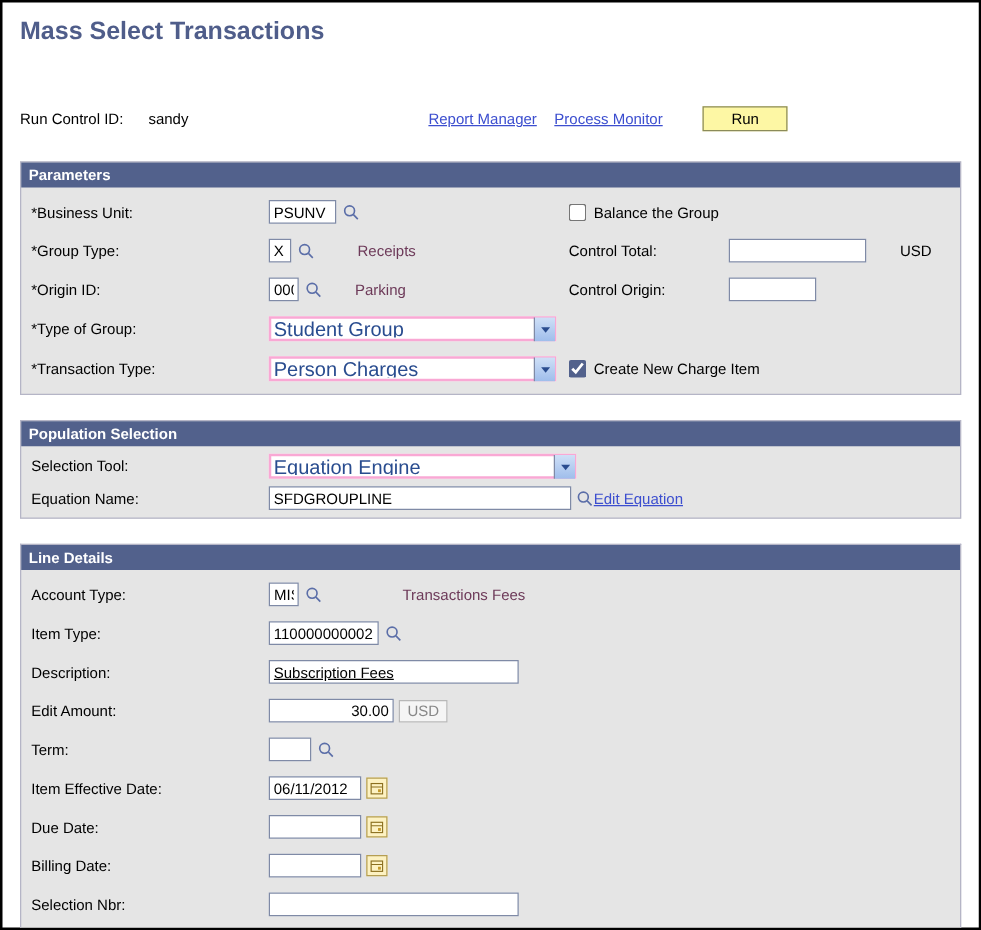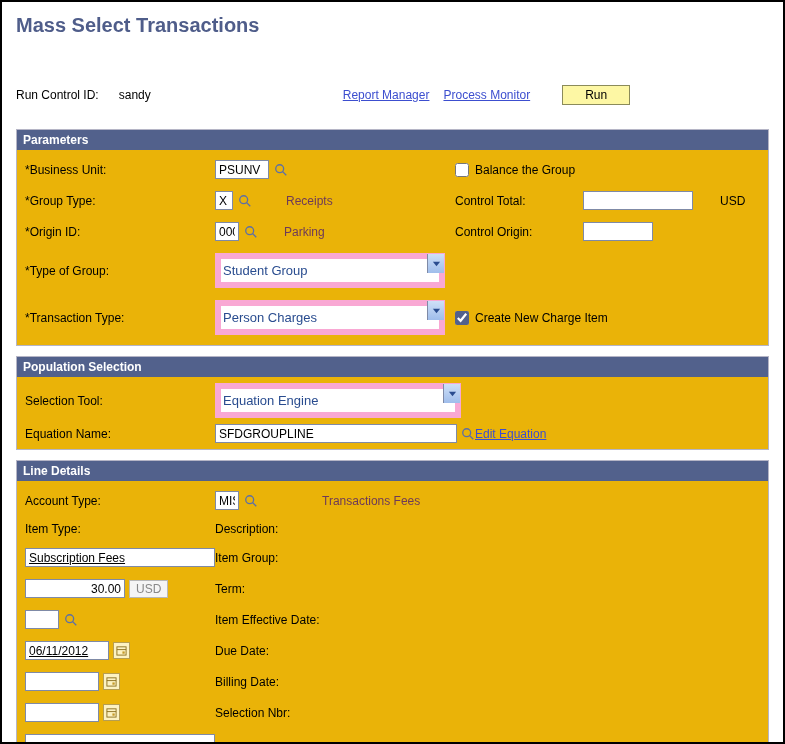--- a/index.html
+++ b/index.html
@@ -42,23 +42,23 @@
   }
   .run-btn {
     background: #FDF7A4;
     border: 1px solid #8B8B5A;
     padding: 2px 22px;
     font-size: 12px;
     margin-left: 18px;
     cursor: pointer;
   }
   .section {
-    margin-bottom: 10px;
+    margin-bottom: 20px;
     border: 1px solid #B5B5C6;
-    background: #eab308;
+    background: #e5e5e5;
   }
   .section-header {
     background: #52618C;
     color: #fff;
     font-weight: bold;
     font-size: 12px;
     padding: 3px 6px;
   }
   .section-body {
     padding: 10px 8px 10px 8px;
@@ -79,24 +79,24 @@
   .req::before { content: "*"; }
   .control-cell { display: flex; align-items: center; gap: 4px; }
   .side-text { color: #6D3A59; margin-left: 30px; }
   input.text {
     border: 1px solid #7F8AA6;
     height: 19px;
     padding: 1px 3px;
     font-size: 12px;
   }
   select.drop {
-    border: 6px solid #f9a8d4;
+    border: 2px solid #f9a8d4;
     background: #fff;
-    font-size: 13px;
-    height: 35px;
+    font-size: 16px;
+    height: 20px;
     padding: 1px 2px;
     color: #294C8F;
   }
   .drop-wrap {
     position: relative;
     display: inline-block;
   }
   .drop-wrap select {
     -webkit-appearance: none;
     -moz-appearance: none;
@@ -324,46 +324,55 @@
           <span class="lookup">
             <svg viewBox="0 0 16 16">
                 <circle cx="6.5" cy="6.5" r="4.5" fill="none" stroke="#5B6EA8" stroke-width="1.5"></circle>
                 <line x1="10" y1="10" x2="14" y2="14" stroke="#5B6EA8" stroke-width="1.5"></line>
               </svg>
           </span>
           <span class="desc-text">Transactions Fees</span>
         </div>
 
         <div class="lbl">Item Type:</div>
+        <div class="control-cell">
+          <input class="text" style="width: 88px;" value="110000000002">
+          <span class="lookup">
+            <svg viewBox="0 0 16 16">
+                <circle cx="6.5" cy="6.5" r="4.5" fill="none" stroke="#5B6EA8" stroke-width="1.5"></circle>
+                <line x1="10" y1="10" x2="14" y2="14" stroke="#5B6EA8" stroke-width="1.5"></line>
+              </svg>
+          </span>
+        </div>
 
         <div class="lbl">Description:</div>
         <div class="control-cell">
           <input class="text" style="width: 200px; text-decoration: underline;" value="Subscription Fees">
         </div>
 
-        <div class="lbl">Item Group:</div>
+        <div class="lbl">Edit Amount:</div>
         <div class="control-cell">
           <input class="text amount-input" style="width: 100px;" value="30.00">
           <button class="currency-btn">USD</button>
         </div>
 
         <div class="lbl">Term:</div>
         <div class="control-cell">
           <input class="text" style="width: 34px;" value="">
           <span class="lookup">
             <svg viewBox="0 0 16 16">
                 <circle cx="6.5" cy="6.5" r="4.5" fill="none" stroke="#5B6EA8" stroke-width="1.5"></circle>
                 <line x1="10" y1="10" x2="14" y2="14" stroke="#5B6EA8" stroke-width="1.5"></line>
               </svg>
           </span>
         </div>
 
         <div class="lbl">Item Effective Date:</div>
         <div class="control-cell">
-          <input class="text" style="width: 84px; text-decoration: underline;" value="06/11/2012">
+          <input class="text" style="width: 74px;" value="06/11/2012">
           <span class="calendar-btn">
             <svg viewBox="0 0 12 12">
                 <rect x="1" y="2" width="10" height="9" fill="none" stroke="#8B6F1F"></rect>
                 <line x1="1" y1="5" x2="11" y2="5" stroke="#8B6F1F"></line>
                 <rect x="7" y="7" width="2.5" height="2.5" fill="#C49A2A"></rect>
               </svg>
           </span>
         </div>
 
         <div class="lbl">Due Date:</div>

